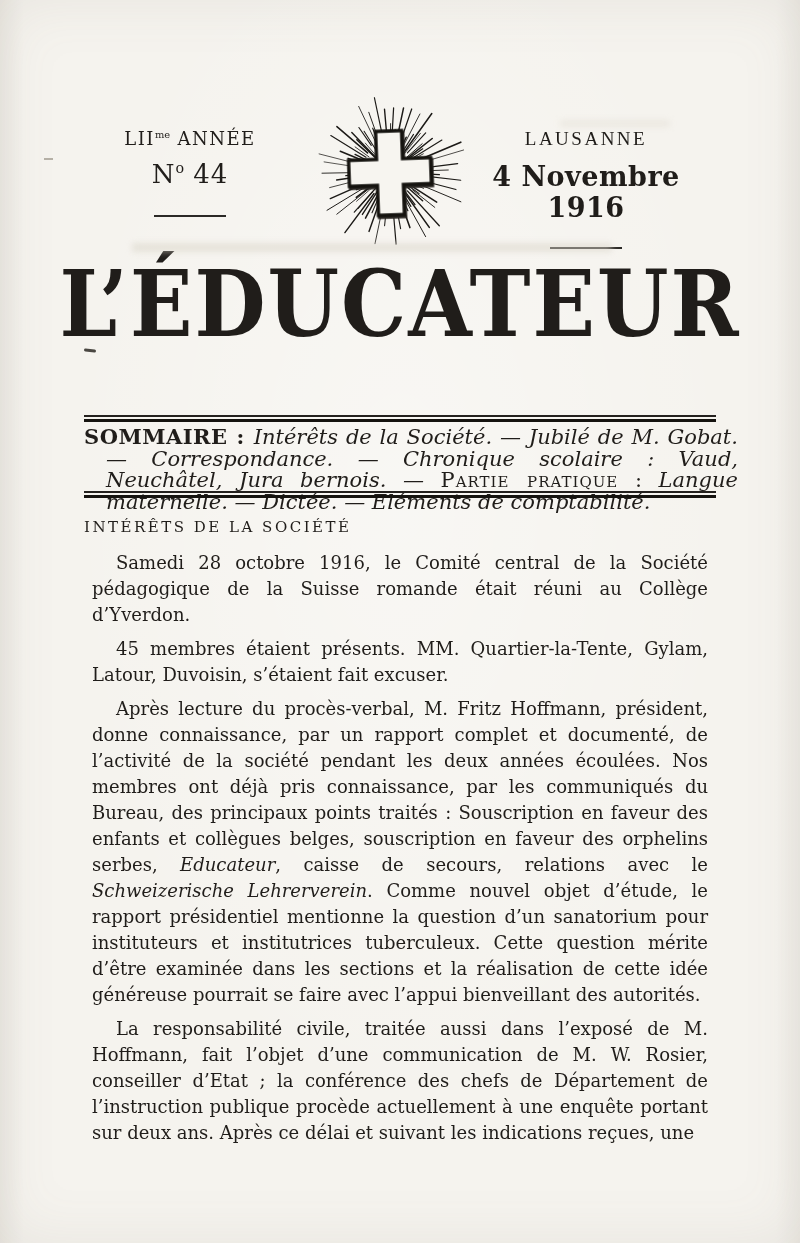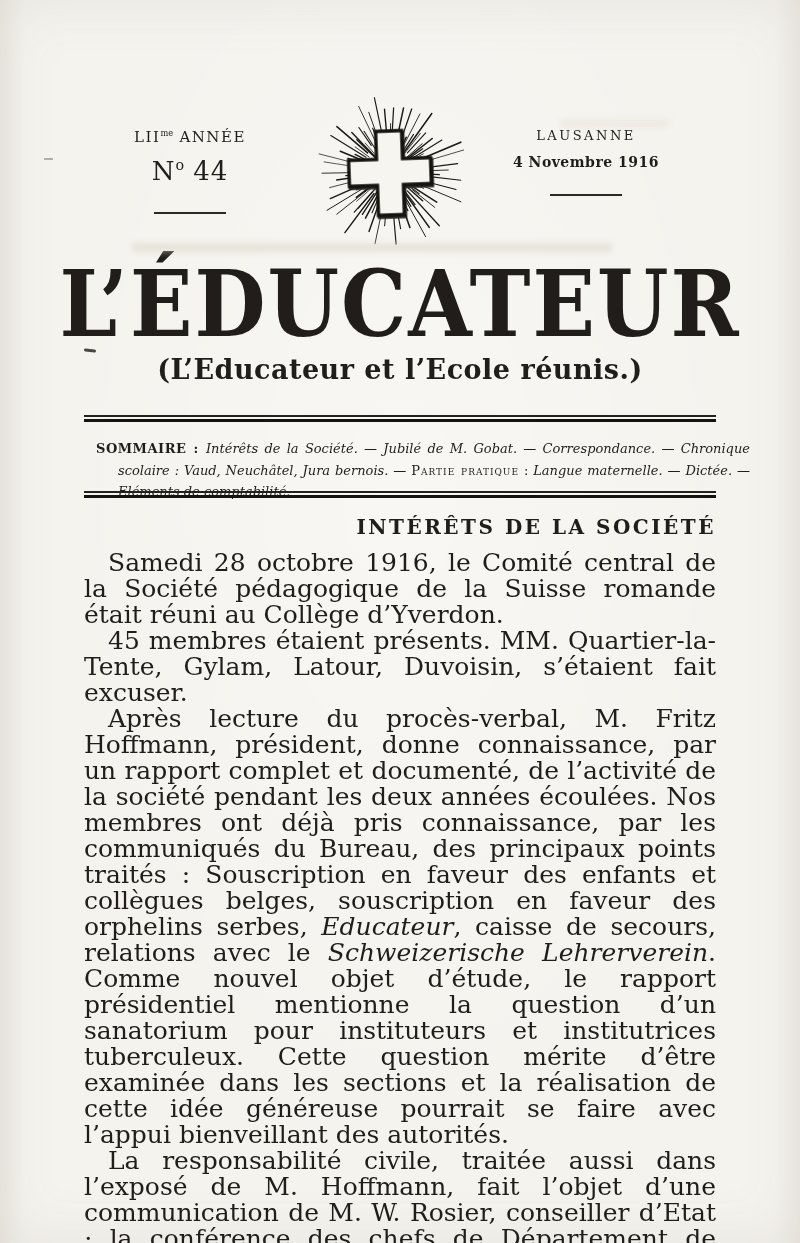--- a/index.html
+++ b/index.html
@@ -13,24 +13,24 @@
       linear-gradient(90deg, rgba(190,184,172,0.18) 0%, rgba(190,184,172,0) 3%, rgba(190,184,172,0) 97%, rgba(190,184,172,0.15) 100%);
     box-shadow: inset 0 0 60px rgba(120,110,95,0.10);
     overflow:hidden;
     color:#201d1a;
     font-family:"DejaVu Serif","Liberation Serif",serif;
   }
 
   
   .mh-left{position:absolute;left:88px;top:128px;width:204px;text-align:center;}
   .mh-right{position:absolute;left:468px;top:128px;width:236px;text-align:center;}
-  .annee{font-size:15px;letter-spacing:1.5px;white-space:nowrap;}
+  .annee{font-size:18px;letter-spacing:1.5px;white-space:nowrap;}
   .numero{margin-top:10px;font-size:26px;font-weight:normal;letter-spacing:1px;}
-  .city{font-size:13px;letter-spacing:2.5px;}
-  .date{margin-top:11px;font-size:14px;font-weight:bold;letter-spacing:0.5px;}
+  .city{font-size:19px;letter-spacing:2.5px;font-family:Liberation Serif, serif;}
+  .date{margin-top:11px;font-size:27px;font-weight:bold;letter-spacing:0.5px;}
   sup.small{font-size:0.55em;vertical-align:super;letter-spacing:0;}
   .short-rule{height:0;border-top:2px solid #2b2926;width:72px;margin:26px auto 0 auto;}
   .mh-right .short-rule{margin-top:24px;}
 
   .emblem{position:absolute;left:302px;top:90px;width:176px;height:166px;}
   .emblem svg{width:100%;height:100%;display:block;}
 
   
   .title{
     position:absolute;left:0;top:250px;width:100%;
@@ -48,35 +48,35 @@
   .double-rule{
     position:absolute;left:84px;width:632px;height:2px;
     border-top:2px solid #24211e;border-bottom:3px solid #15130f;
   }
   .rule-top{top:415px;}
   .rule-bottom{top:491px;}
 
   
   .sommaire{
     position:absolute;left:84px;top:426px;width:632px;
-    margin:12px;font-size:13px;line-height:21.5px;text-align:justify;
+    margin:0;font-size:21px;line-height:21.5px;text-align:justify;
     padding-left:22px;text-indent:-22px;
   }
   .sommaire .label{font-weight:bold;font-style:normal;letter-spacing:0.5px;}
   .sommaire i{font-style:italic;}
   .sommaire .sc{font-variant:small-caps;letter-spacing:1px;}
 
   
   .article{position:absolute;left:84px;top:514px;width:632px;}
   .article h2{
-    margin:0 0 10px 0;text-align:right;
-    font-size:20px;font-weight:bold;letter-spacing:2.5px;line-height:26px;
+    margin:0 0 10px 0;text-align:left;
+    font-size:15px;font-weight:normal;letter-spacing:2.5px;line-height:26px;
   }
   .article p{
-    margin:0;font-size:25px;line-height:26px;
+    margin:8px;font-size:18px;line-height:26px;
     text-align:justify;text-indent:24px;hyphens:auto;
   }
   .article .it{}
 
   
   .artifact{position:absolute;pointer-events:none;}
   .dash-title{left:84px;top:349px;width:12px;height:3px;background:#4a4742;border-radius:2px;transform:rotate(6deg);}
   .dash-left{left:44px;top:158px;width:9px;height:2px;background:#b5b0a6;}
   .ghost-1{left:132px;top:243px;width:480px;height:9px;background:#d9d4c8;filter:blur(3px);opacity:0.55;}
   .ghost-2{left:560px;top:120px;width:110px;height:7px;background:#ddd8cd;filter:blur(3px);opacity:0.4;}
@@ -192,21 +192,20 @@
     </svg>
   </div>
 
   <div class="mh-right">
     <div class="city">LAUSANNE</div>
     <div class="date">4 Novembre 1916</div>
     <div class="short-rule"></div>
   </div>
 
   <h1 class="title">L’ÉDUCATEUR</h1>
-  <div class="subtitle">(L’Educateur et l’Ecole réunis.)</div>
 
   <div class="double-rule rule-top"></div>
   <p class="sommaire"><span class="label">SOMMAIRE : </span><i>Intérêts de la Société. — Jubilé de M. Gobat. — Correspondance. — Chronique scolaire : Vaud, Neuchâtel, Jura bernois. — </i><span class="sc">Partie pratique</span><span> : </span><i>Langue maternelle. — Dictée. — Eléments de comptabilité.</i></p>
   <div class="double-rule rule-bottom"></div>
 
   <div class="article">
     <h2>INTÉRÊTS DE LA SOCIÉTÉ</h2>
     <p>Samedi 28 octobre 1916, le Comité central de la Société pédagogique de la Suisse romande était réuni au Collège d’Yverdon.</p>
     <p>45 membres étaient présents. MM. Quartier-la-Tente, Gylam, Latour, Duvoisin, s’étaient fait excuser.</p>
     <p><span>Après lecture du procès-verbal, M. Fritz Hoffmann, président, donne connaissance, par un rapport complet et documenté, de l’activité de la société pendant les deux années écoulées. Nos membres ont déjà pris connaissance, par les communiqués du Bureau, des principaux points traités : Souscription en faveur des enfants et collègues belges, souscription en faveur des orphelins serbes, </span><i class="it">Educateur</i><span>, caisse de secours, relations avec le </span><i class="it">Schweizerische Lehrerverein</i><span>. Comme nouvel objet d’étude, le rapport présidentiel mentionne la question d’un sanatorium pour instituteurs et institutrices tuberculeux. Cette question mérite d’être examinée dans les sections et la réalisation de cette idée généreuse pourrait se faire avec l’appui bienveillant des autorités.</span></p>

